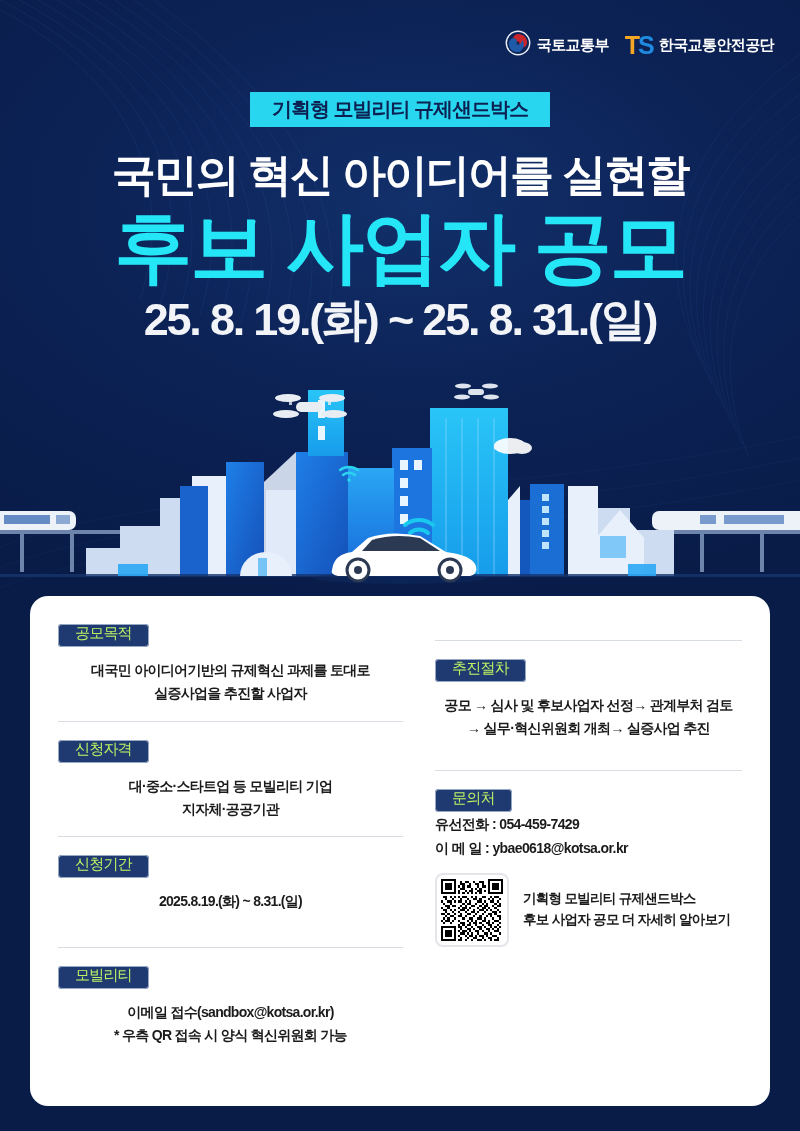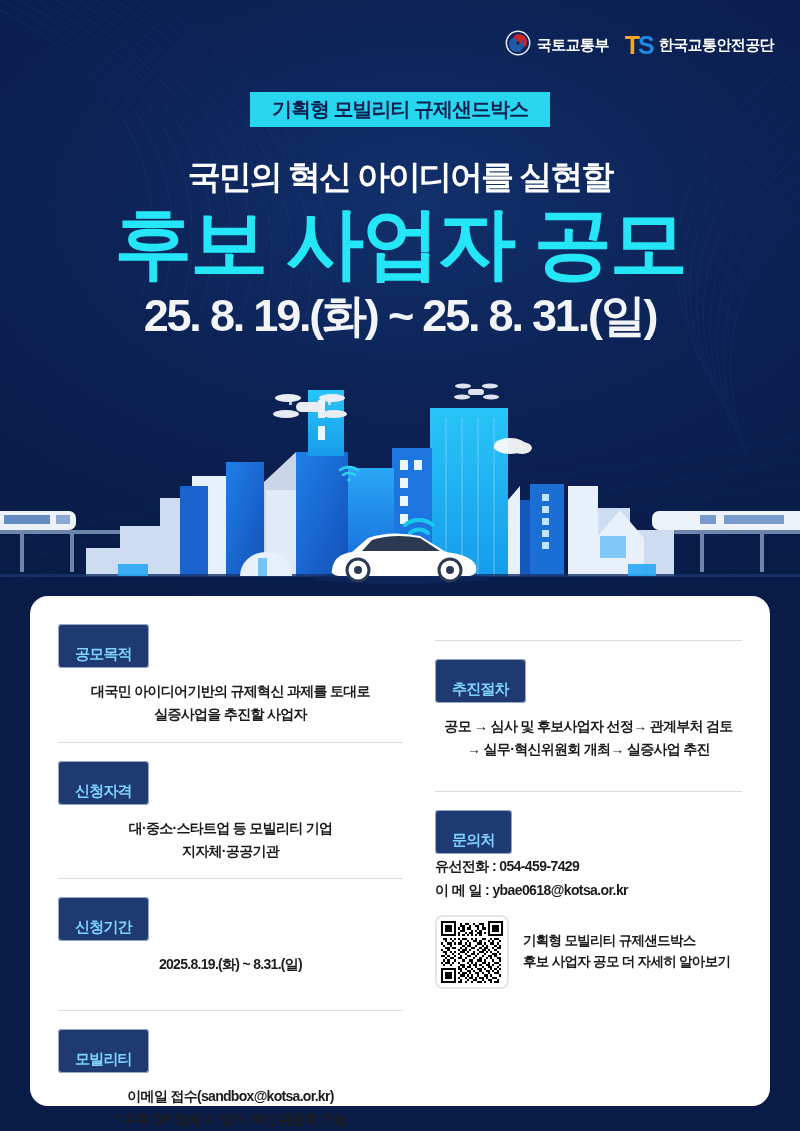--- a/index.html
+++ b/index.html
@@ -38,21 +38,21 @@
   .ts-s{ color:#1f8ae0; }
 
   
   .hero{ position:absolute; top:92px; left:0; right:0; text-align:center; z-index:6; }
   .eyebrow{
     display:inline-block; background:#29d6ef; color:#0c2152;
     font-size:20px; font-weight:bold; letter-spacing:-1px;
     padding:7px 22px 8px; line-height:1;
   }
   .sub-head{
-    margin-top:32px; color:#ffffff; font-size:33px; font-weight:bold;
+    margin-top:24px; color:#ffffff; font-size:44px; font-weight:bold;
     letter-spacing:-2px; line-height:1.1;
   }
   .main-head{
     margin-top:8px; color:#25e6f7; font-size:78px; font-weight:bold;
     letter-spacing:-2px; line-height:1.05;
   }
   .date-line{
     margin-top:6px; color:#f2f4f8; font-size:45px; font-weight:bold;
     letter-spacing:-2.2px; line-height:1.1;
   }
@@ -67,23 +67,23 @@
     background:#ffffff; border-radius:18px; z-index:7;
     padding:28px 28px 0 28px;
     display:flex; gap:18px;
   }
   .col{ flex:1 1 0; min-width:0; }
   .col-left{ flex:0 0 345px; }
   .col-right{ flex:1 1 auto; padding-left:14px; }
 
   .block{ margin-bottom:4px; }
   .tag{
-    display:inline-block; background:#1e3a70; color:#7dd3fc;
-    font-size:15px; font-weight:bold; letter-spacing:-.8px;
-    padding:21px 17px 6px; border-radius:4px; line-height:1.15;
+    display:inline-block; background:#1e3a70; color:#bef264;
+    font-size:15px; font-weight:normal; letter-spacing:-.8px;
+    padding:0 17px 6px; border-radius:4px; line-height:1.15;
     box-shadow:0 0 0 1px #97a8c4 inset;
   }
   .body-txt{
     margin-top:12px; color:#1b1b1b; font-size:14px; font-weight:bold;
     letter-spacing:-.7px; line-height:1.62; white-space:pre-line;text-align:center;
   }
   .divider{ height:1px; background:#d8dce3; margin:16px 0 18px 0; }
 
   .contact-line{ color:#1b1b1b; font-size:14px; font-weight:bold;
                  letter-spacing:-.6px; line-height:1.75; white-space:pre; }

